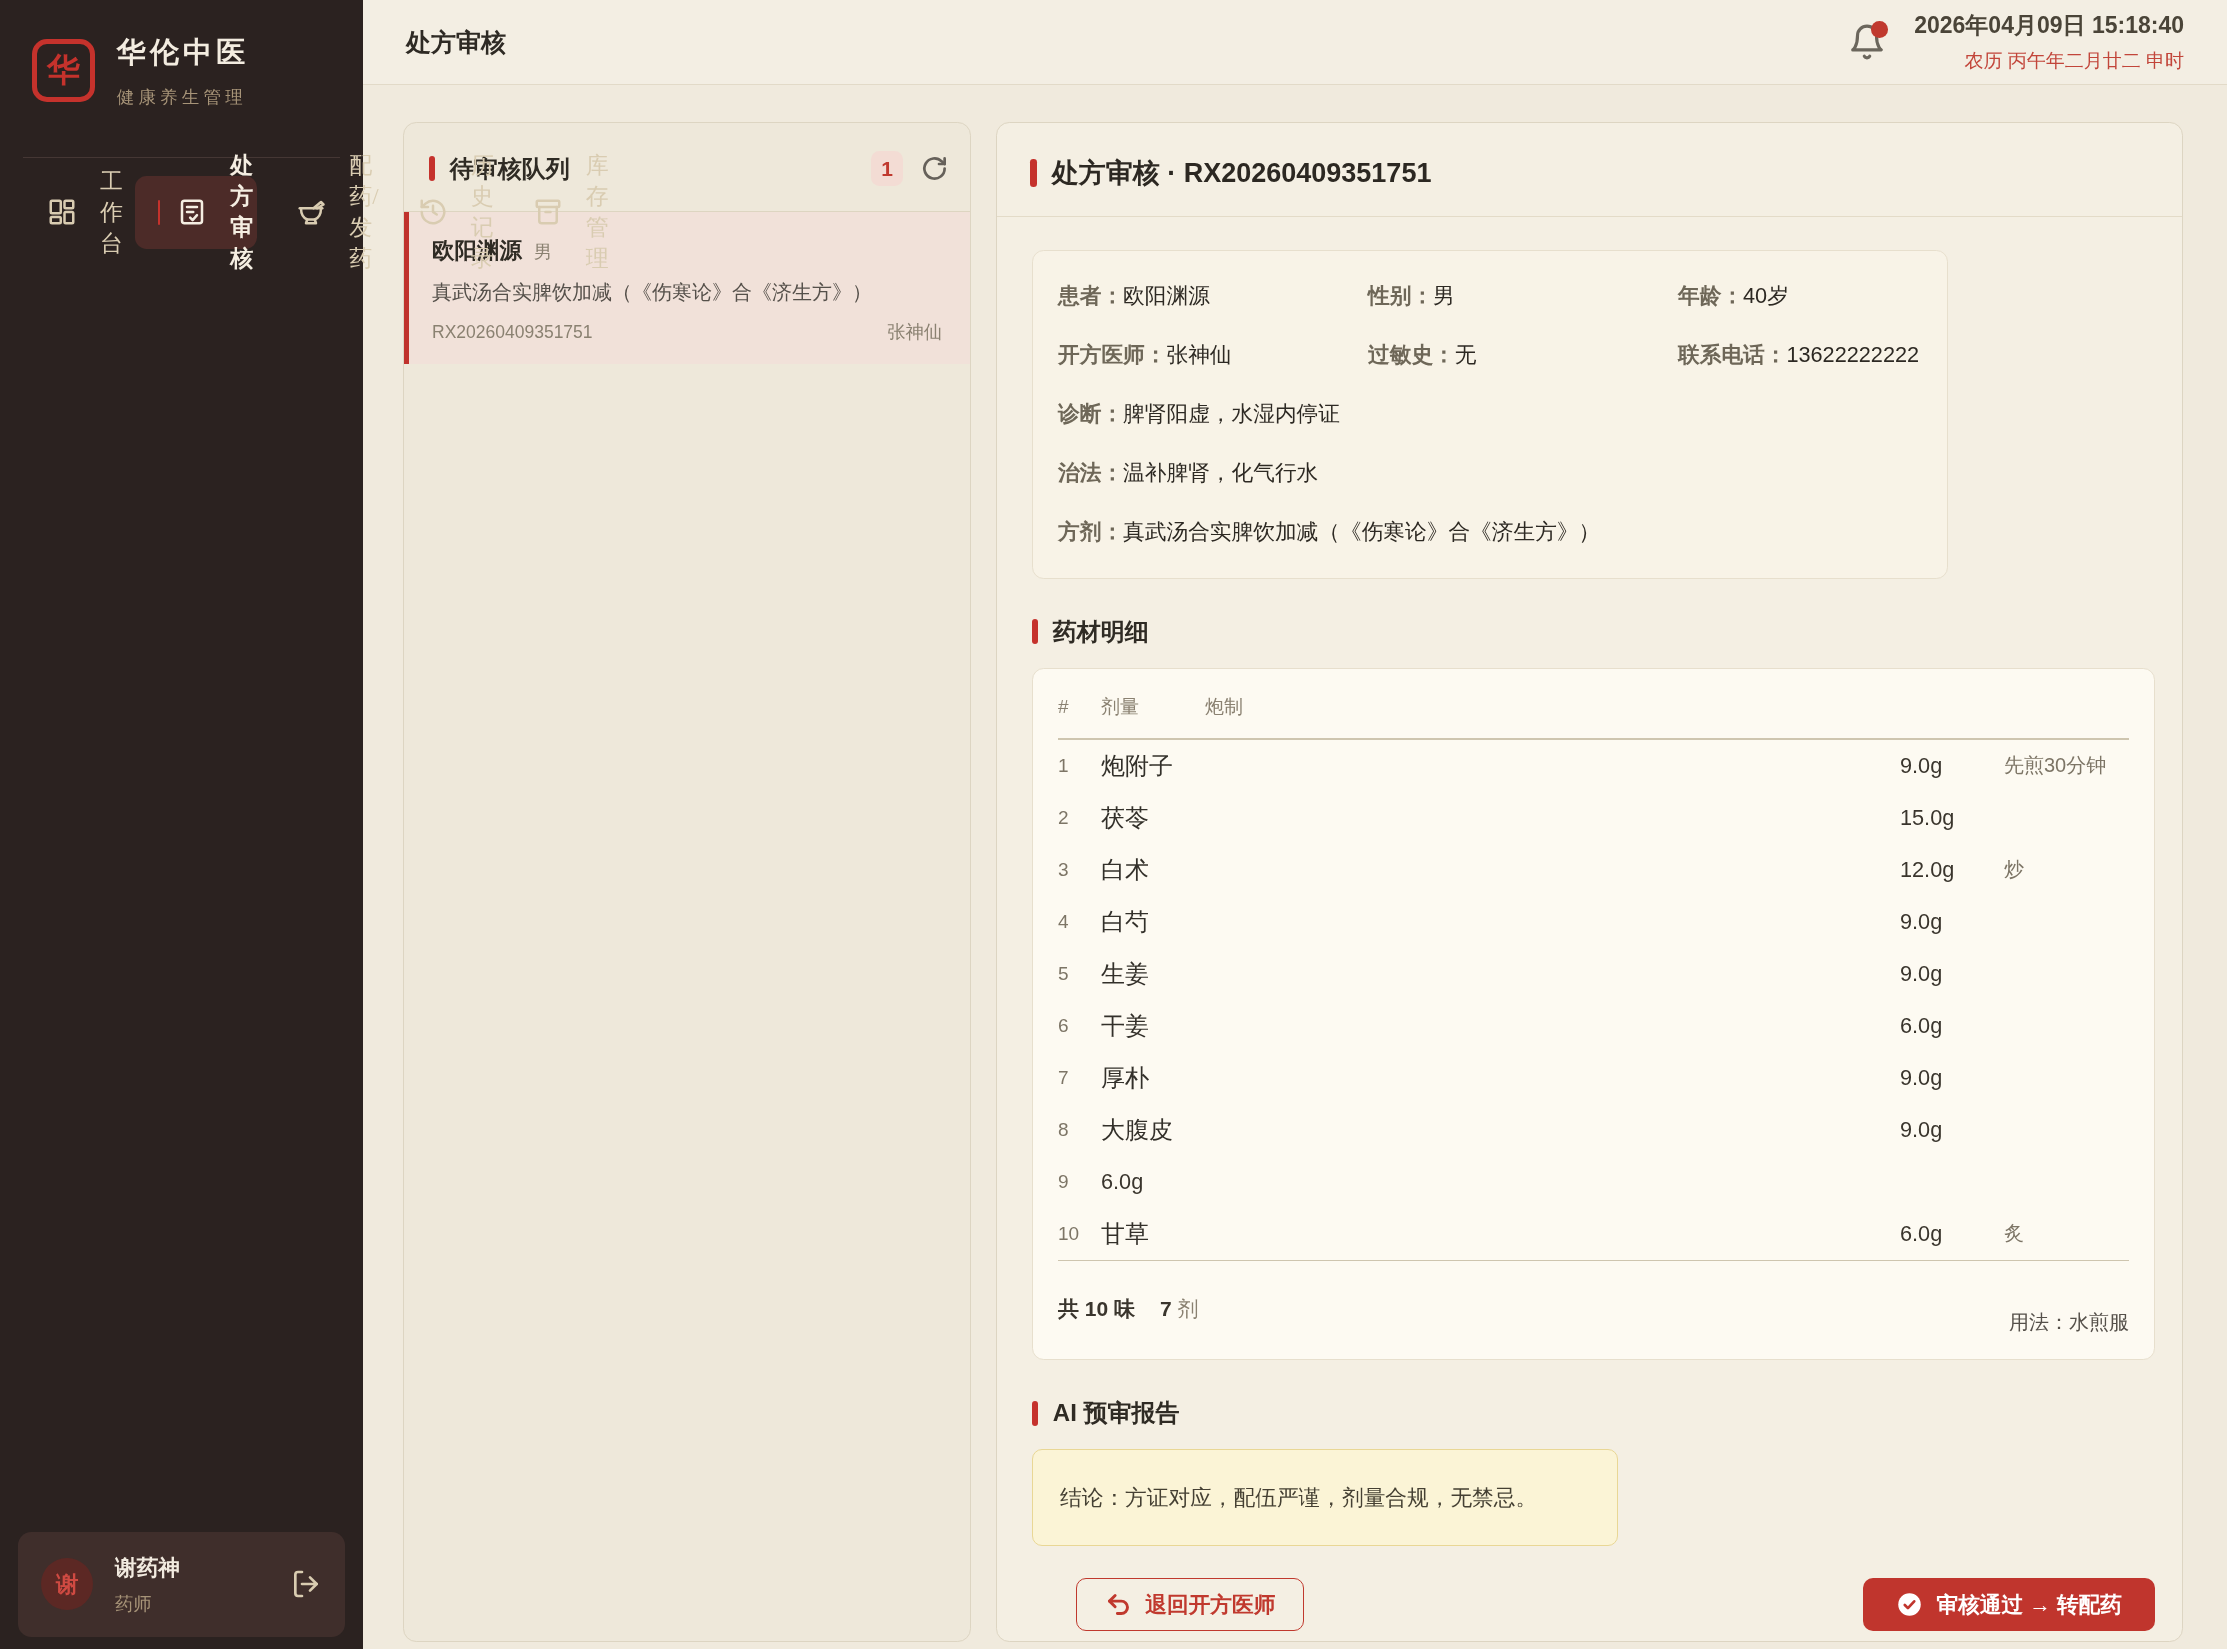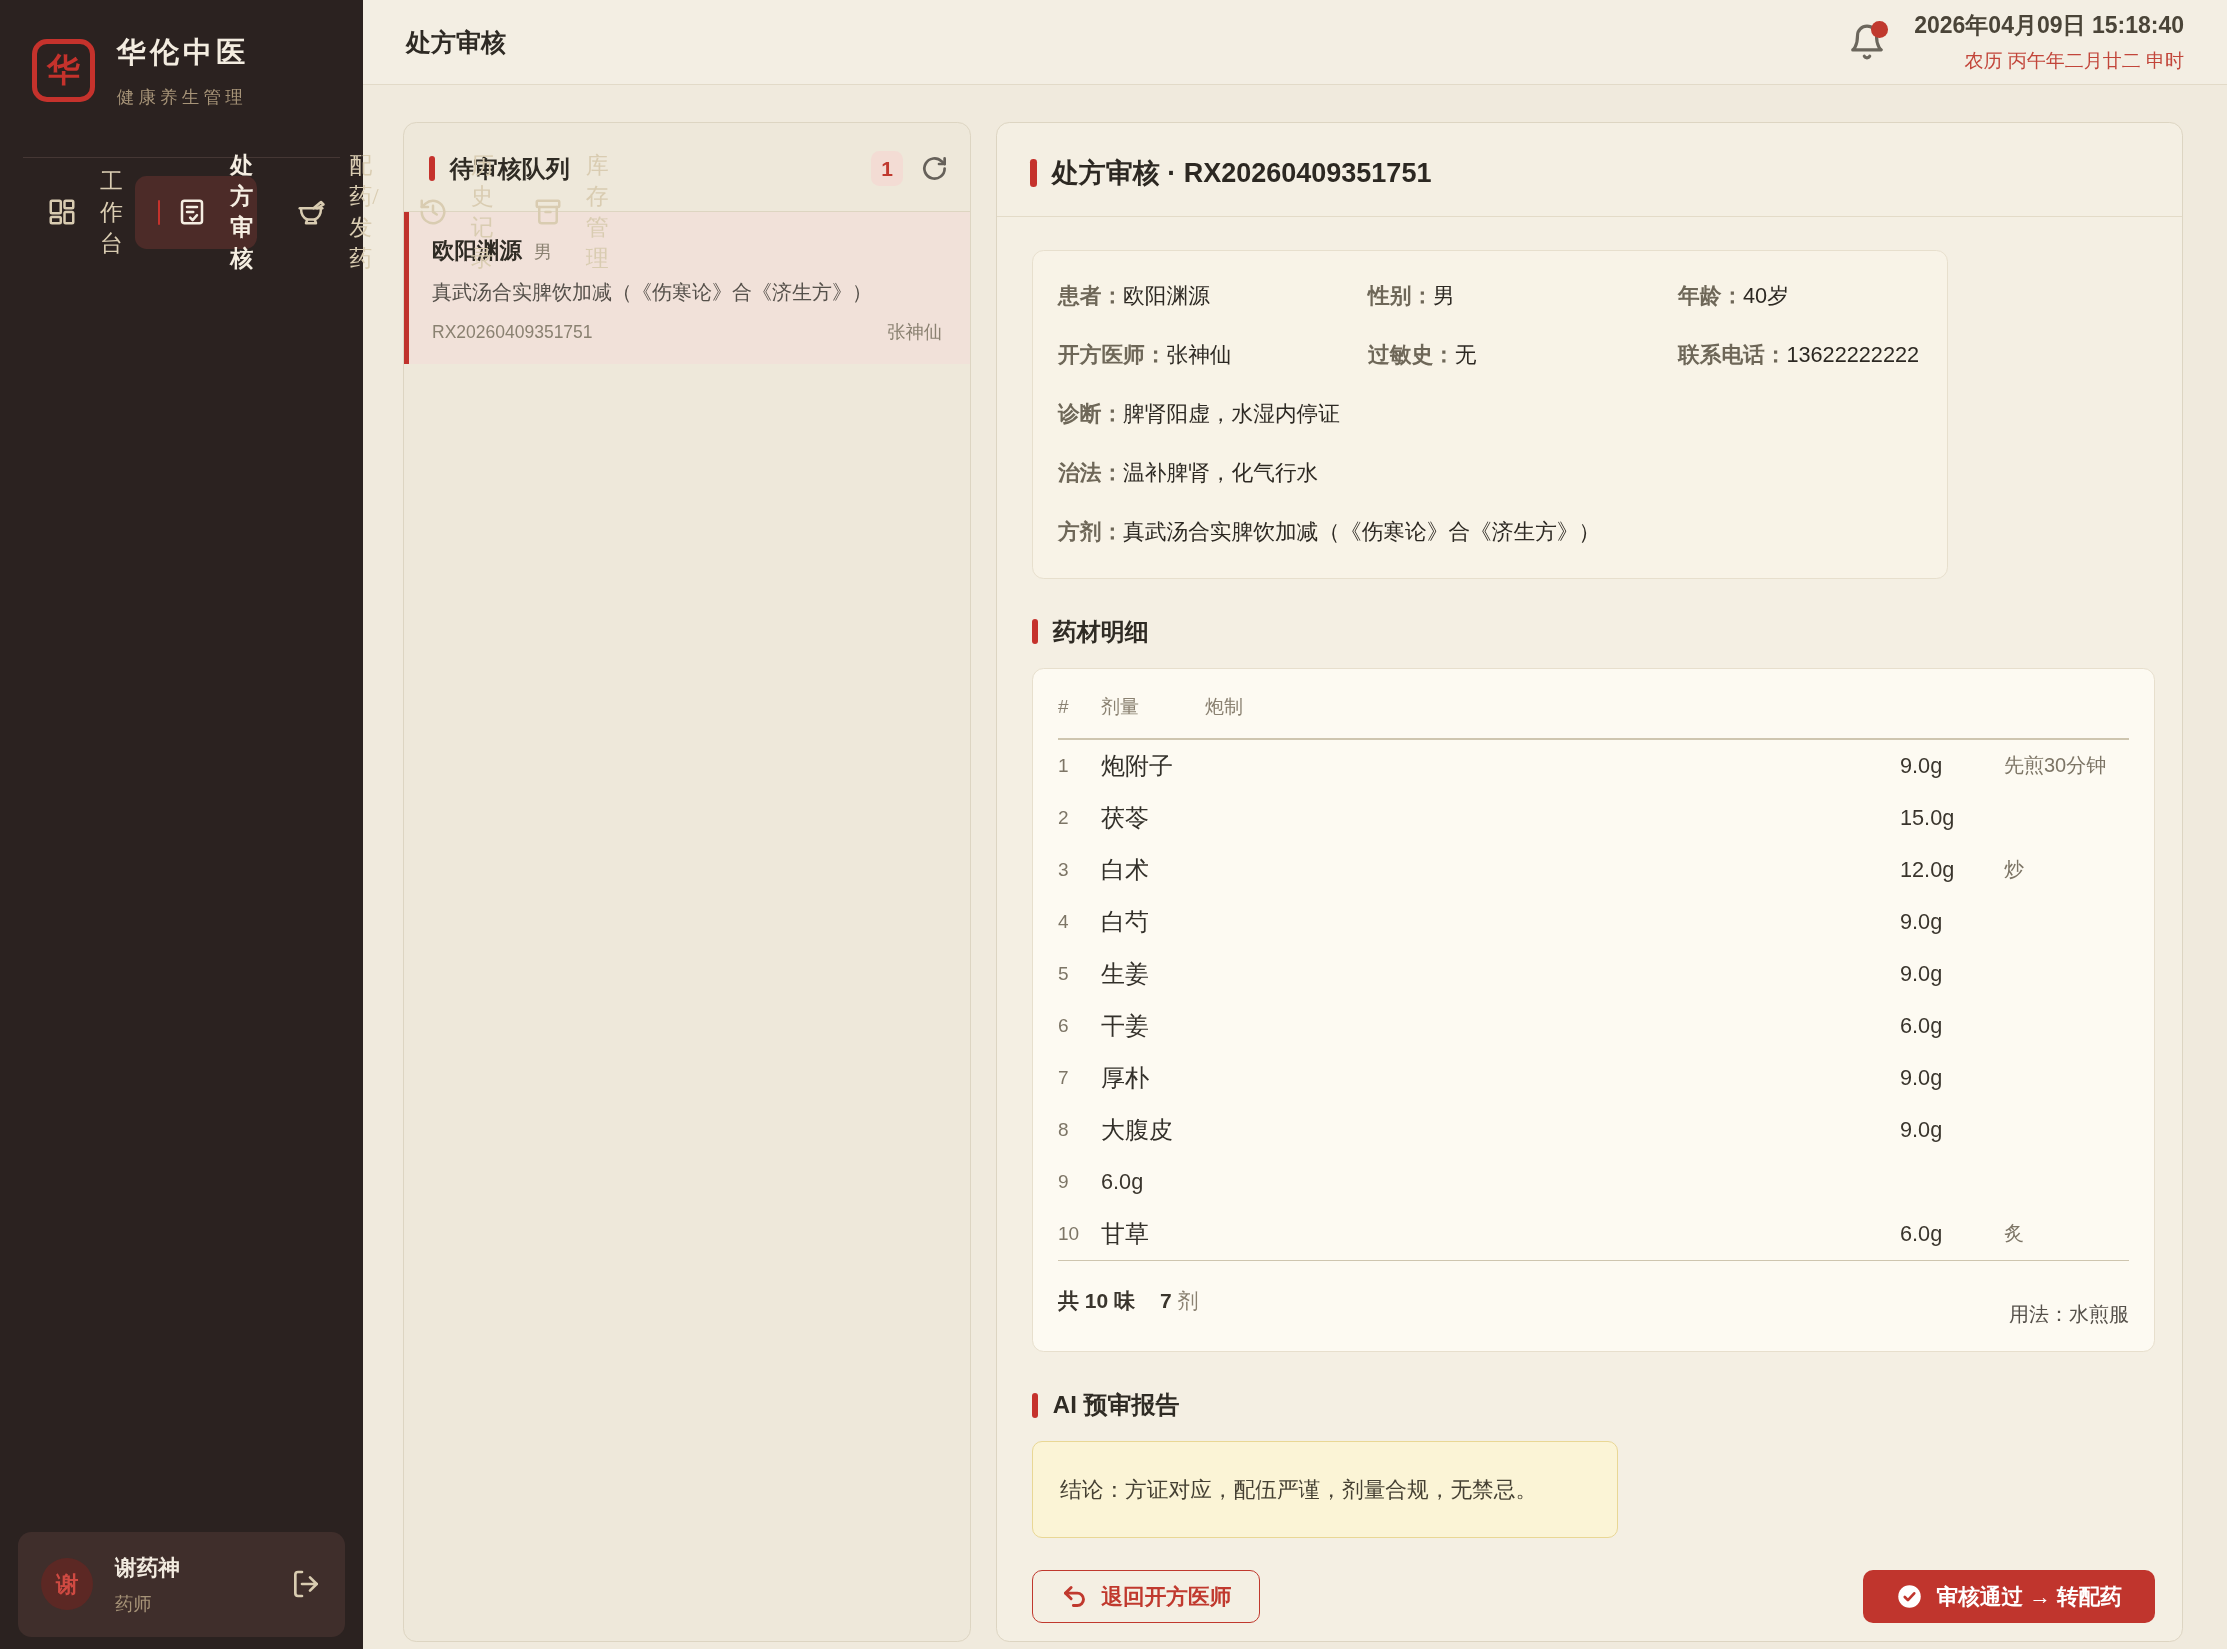--- a/index.html
+++ b/index.html
@@ -196,21 +196,21 @@
   .h-col-name{flex:1;min-width:0;}
   .h-col-dose{width:104px;flex-shrink:0;}
   .h-col-proc{width:125px;flex-shrink:0;}
   .herb-header{padding:21.7px 0 18.3px;color:var(--ink-faint);font-size:19px;}
   .herb-rule{height:1.7px;background:#cec5af;}
   .herb-row{height:52px;}
   .herb-row .h-col-num{color:#7d7566;font-size:19px;}
   .herb-row .h-col-name{color:#33302a;font-size:24px;}
   .herb-row .h-col-dose{color:#3a352d;font-size:21.7px;}
   .herb-row .h-col-proc{color:#7d7566;font-size:20px;}
-  .herb-footer{display:flex;align-items:center;padding:12px 0 23px;}
+  .herb-footer{display:flex;align-items:center;padding:20px 0 23px;}
   .hf-total{font-size:21px;font-weight:700;color:#3a352d;}
   .hf-dose{font-size:21px;color:var(--ink-faint);margin-left:25px;}
   .hf-dose b{color:#3a352d;}
   .hf-usage{margin-left:auto;font-size:20px;color:var(--ink-soft);margin-top:28px;}
 
   .ai-box{
     margin-top:20px;
     width:586px;
     background:var(--yellow-bg);
     border:0.8px solid var(--yellow-border);
@@ -219,20 +219,21 @@
     font-size:21.7px;color:#454033;
   }
 
   .actions{margin-top:32px;display:flex;align-items:center;}
   .btn{
     display:flex;align-items:center;gap:13.3px;
     border-radius:10px;cursor:pointer;
     font-size:21.7px;font-weight:700;
     padding:0 28px;height:53px;
     font-family:inherit;
+    margin-left:44px;
   }
   .btn-reject{
     background:transparent;
     border:1.7px solid #c0392e;color:#c0392e;
   }
   .btn-approve{
     margin-left:auto;
     background:var(--red);border:none;color:#fff;
     padding:8px 33px;
   }

